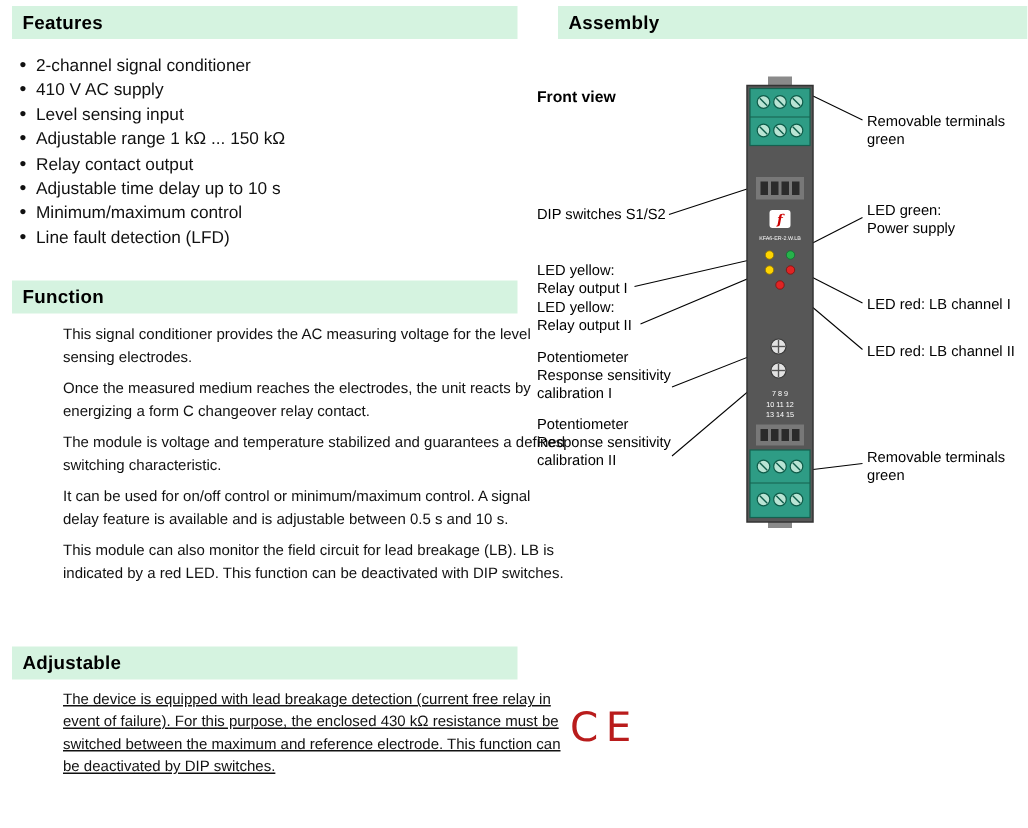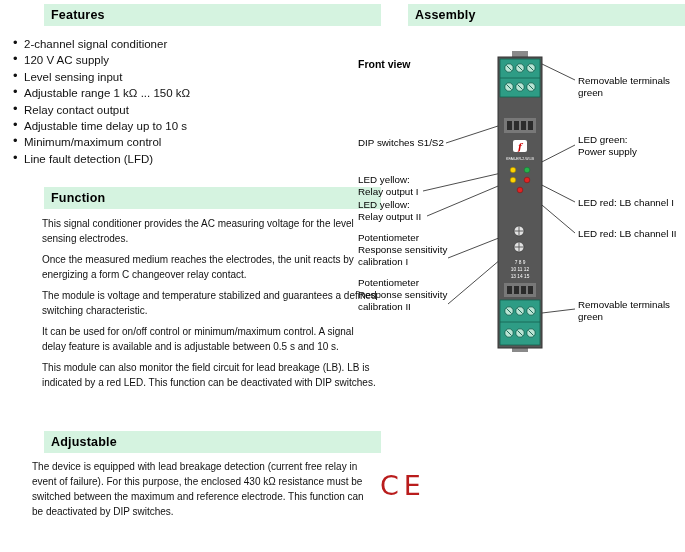--- a/index.html
+++ b/index.html
@@ -1,34 +1,34 @@
 <!DOCTYPE html>
 <html><head>
 <meta charset="utf-8">
 <style>
   * { margin:0; padding:0; box-sizing:border-box; }
   html,body { background:#fff; }
   body { font-family:"Liberation Sans", sans-serif; color:#111; }
   .page { position:relative; width:685px; height:552px; background:#fff; overflow:hidden; }
 
-  .bar { position:absolute; height:22px; background:#d5f3e0; display:flex; align-items:center; padding-left:7px;margin-left:36px; }
+  .bar { position:absolute; height:22px; background:#d5f3e0; display:flex; align-items:center; padding-left:7px; }
   .bar h2 { font-size:12.5px; font-weight:bold; color:#000; letter-spacing:0.2px; }
 
   .bar-features { left:8px; top:4px; width:337px; }
   .bar-function { left:8px; top:187px; width:337px; }
   .bar-application { left:8px; top:431px; width:337px; }
   .bar-assembly { left:372px; top:4px; width:326px; }
 
   ul.features { position:absolute; left:10px; top:36px; width:335px; list-style:none; }
   ul.features li { font-size:11.5px; line-height:16.4px; padding-left:14px; position:relative; }
   ul.features li::before { content:"\2022"; position:absolute; left:3px; top:-1px; font-size:13px; }
 
   .paras { position:absolute; font-size:10px; line-height:15px;margin-left:32px; }
   .paras-function { left:10px; top:216px; width:338px; }
-  .paras-application { left:0; top:459px; width:338px; }
+  .paras-application { left:10px; top:459px; width:338px;text-decoration:underline; }
   .paras p { margin-bottom:6px; }
 
   svg.diagram { position:absolute; left:352px; top:48px; }
   svg .lbl { font-size:9.8px; fill:#000; font-family:"Liberation Sans", sans-serif; }
   svg .fv  { font-size:10.5px; font-weight:bold; fill:#000; font-family:"Liberation Sans", sans-serif; }
   svg .tiny { font-size:3.6px; fill:#fff; font-family:"Liberation Sans", sans-serif; }
   svg .tnum { font-size:4.8px; fill:#fff; font-family:"Liberation Sans", sans-serif; }
   svg .logo-f { font-size:9px; font-weight:bold; fill:#cc0000; font-family:"DejaVu Serif", serif; font-style:italic; }
 
   .ce { position:absolute; left:380px; top:470px; font-family:"DejaVu Sans", sans-serif;
@@ -38,21 +38,21 @@
 <body>
 
 <div class="page">
 
   <div class="bar bar-features">
     <h2>Features</h2>
   </div>
 
   <ul class="features">
     <li>2-channel signal conditioner</li>
-    <li>120 V AC supply</li>
+    <li>410 V AC supply</li>
     <li>Level sensing input</li>
     <li>Adjustable range 1 kΩ ... 150 kΩ</li>
     <li>Relay contact output</li>
     <li>Adjustable time delay up to 10 s</li>
     <li>Minimum/maximum control</li>
     <li>Line fault detection (LFD)</li>
   </ul>
 
   <div class="bar bar-function">
     <h2>Function</h2>

